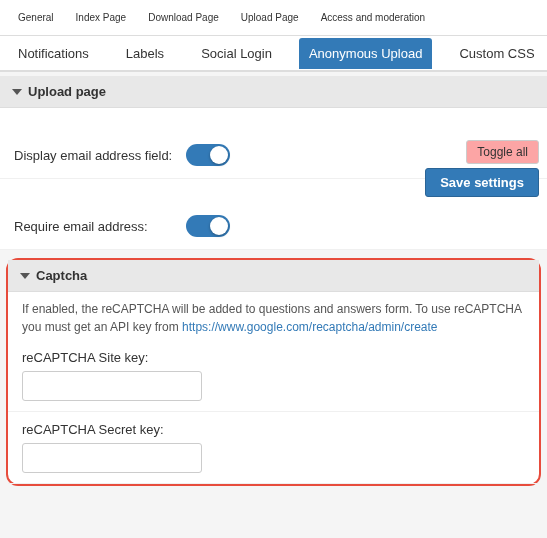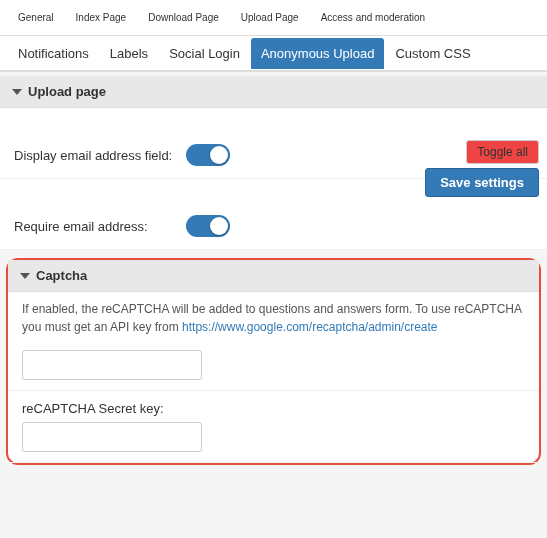--- a/index.html
+++ b/index.html
@@ -31,21 +31,21 @@
     }
 
     
     .second-nav {
       display: flex;
       align-items: center;
       background: #fff;
       border-bottom: 2px solid #ddd;
       padding: 0 8px;
       height: 36px;
-      gap: 1px;
+      gap: 17px;
     }
     .second-nav-item {
       padding: 8px 10px;
       font-size: 13px;
       color: #333;
       cursor: pointer;
       white-space: nowrap;
       border-radius: 3px 3px 0 0;
     }
     .second-nav-item.active {
@@ -86,21 +86,21 @@
       position: absolute;
       top: 8px;
       right: 8px;
       display: flex;
       flex-direction: column;
       align-items: flex-end;
       gap: 4px;
     }
 
     .toggle-all-btn {
-      background: #ef4444;
+      background: #fca5a5;
       border: 1px solid #ccc;
       padding: 4px 10px;
       font-size: 12px;
       cursor: pointer;
       border-radius: 3px;
       color: #333;
     }
     .save-settings-btn {
       background: #337ab7;
       border: 1px solid #2a6496;
@@ -266,20 +266,21 @@
         <span class="chevron-down"></span>
         <span>Captcha</span>
       </div>
 
 
       <div class="captcha-info-text">
         <span>If enabled, the reCAPTCHA will be added to questions and answers form. To use reCAPTCHA you must get an API key from </span><a href="#">https://www.google.com/recaptcha/admin/create</a>
       </div>
 
       <div class="captcha-field-row">
+        <div class="captcha-field-label">reCAPTCHA Site key:</div>
         <input class="captcha-input" type="text" value="" style="">
       </div>
 
       <div class="captcha-field-row">
         <div class="captcha-field-label">reCAPTCHA Secret key:</div>
         <input class="captcha-input" type="text" value="" style="">
       </div>
     </div>
 
   </div>

